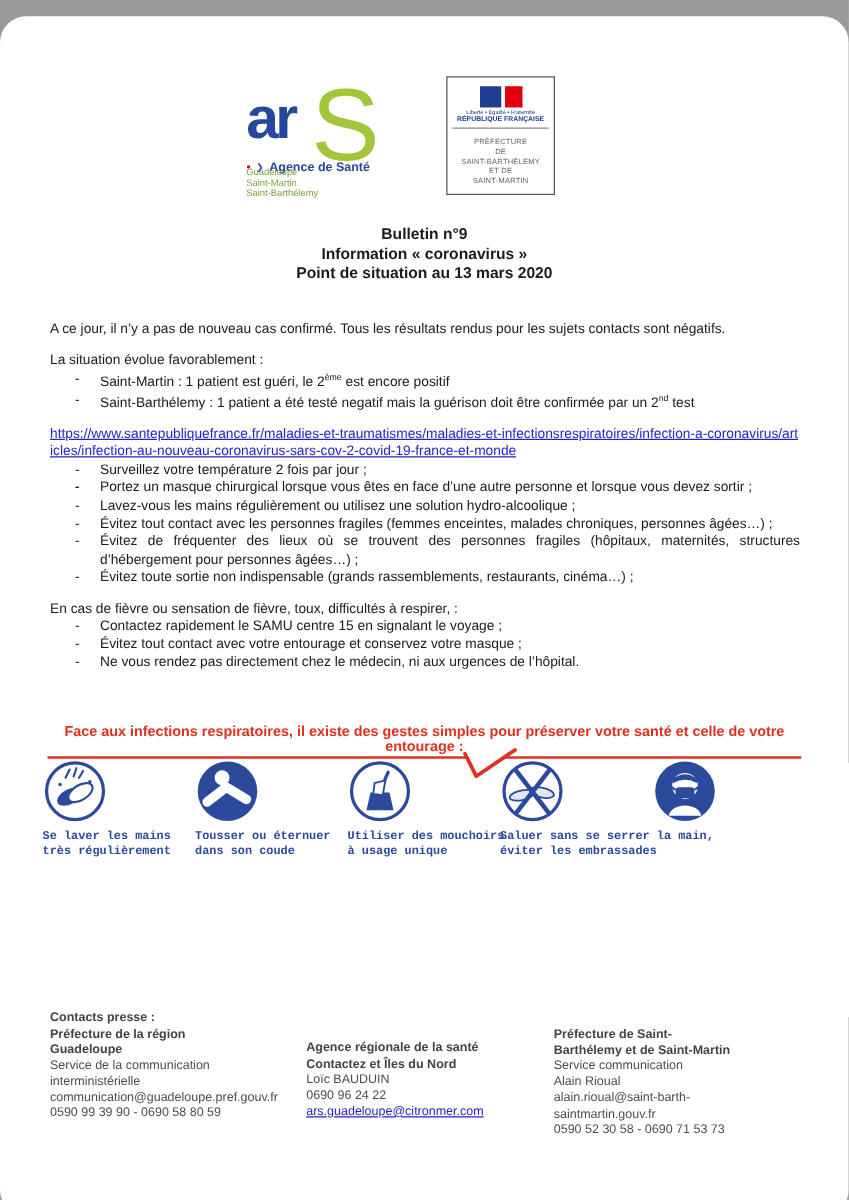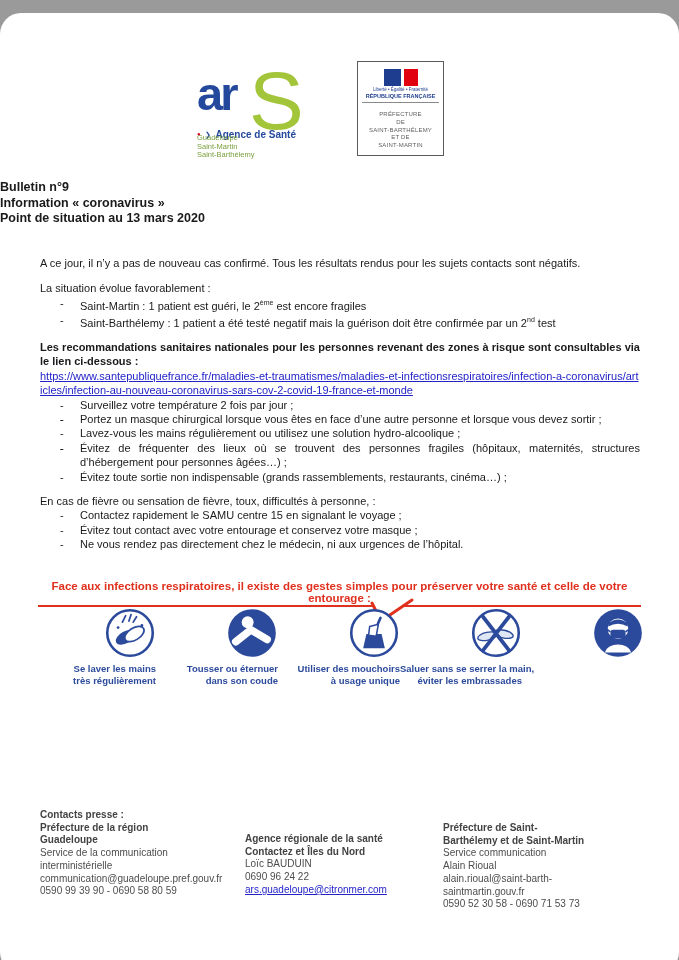--- a/index.html
+++ b/index.html
@@ -28,39 +28,39 @@
   .flag span { display:inline-block; height:17px; }
   .flag .b { width:17px; background:#1f3d8f; }
   .flag .w { width:3px; }
   .flag .r { width:14px; background:#e1000f; }
   .motto { font-size:4.5px; color:#1f3d8f; margin-top:1px; }
   .republique { font-size:5.5px; font-weight:bold; color:#1f3d8f; margin-top:1px;
                 padding-bottom:3px; border-bottom:1px solid #8a8a8a; margin-left:4px; margin-right:4px;}
   .pref-lines { margin-top:8px; font-size:6px; color:#5f5f5f; line-height:7.8px;
                 letter-spacing:.2px; }
   
-  .title { position:absolute; left:0; top:167px; width:100%; text-align:left;
+  .title { position:absolute; left:0; top:167px; width:100%; text-align:center;
            font-size:12.5px; font-weight:bold; line-height:15.5px; }
   
   .content { position:absolute; left:40px; top:243px; width:600px; font-size:11px;
              line-height:14.4px; }
   .para { margin-bottom:11px; }
   .bold-just { font-weight:bold; text-align:justify; }
   .li { position:relative; padding-left:40px; text-align:justify; }
   .li .dash { position:absolute; left:20px; top:0; }
   .sup { vertical-align:super; font-size:7px; }
   a.doc-link { color:#2323c8; text-decoration:underline; word-break:break-all; } .gap10 { height:10px; }
   
   .banner { position:absolute; left:38px; top:567px; width:603px;
             border-bottom:2.5px solid #e0301e; padding-bottom:1px; }
   .banner-text { color:#e0301e; font-weight:bold; font-size:11.5px; text-align:center; }
   .banner-tail { position:absolute; left:328px; top:18px; }
   
   .gestures { position:absolute; left:34px; top:594px; width:611px; display:flex; }
-  .gesture { width:122px; text-align:right; }
+  .gesture { width:122px; text-align:left;font-family:Liberation Mono, monospace; }
   .gesture .circ { height:52px; }
   .caption { margin-top:4px; color:#2c4a9c; font-size:9.5px; font-weight:bold;
              line-height:11.5px; }
   .caption div { white-space:nowrap; }
   
   .footer { position:absolute; left:40px; top:796px; width:600px; font-size:10px;
             line-height:12.7px; color:#4d4d4d; }
   .fcol { position:absolute; top:0; }
   .fcol.c1 { left:0; width:205px; }
   .fcol.c2 { left:205px; top:24px; width:195px; }
@@ -108,40 +108,39 @@
     <div>Information « coronavirus »</div>
     <div>Point de situation au 13 mars 2020</div>
   </div>
 
   <div class="content">
     <div class="para">A ce jour, il n’y a pas de nouveau cas confirmé. Tous les résultats rendus pour les sujets contacts sont négatifs.</div>
 
     <div>La situation évolue favorablement :</div>
     <div class="li">
       <span class="dash">-</span>
-      <span>Saint-Martin : 1 patient est guéri, le 2</span><span class="sup">ème</span><span> est encore fragiles</span>
+      <span>Saint-Martin : 1 patient est guéri, le 2</span><span class="sup">ème</span><span> est encore positif</span>
     </div>
     <div class="li">
       <span class="dash">-</span>
       <span>Saint-Barthélemy : 1 patient a été testé negatif mais la guérison doit être confirmée par un 2</span><span class="sup">nd</span><span> test</span>
     </div>
 
     <div class="gap10"></div>
-    <div class="bold-just">Les recommandations sanitaires nationales pour les personnes revenant des zones à risque sont consultables via le lien ci-dessous :</div>
     <a class="doc-link" href="#">https://www.santepubliquefrance.fr/maladies-et-traumatismes/maladies-et-infectionsrespiratoires/infection-a-coronavirus/articles/infection-au-nouveau-coronavirus-sars-cov-2-covid-19-france-et-monde</a>
     <div class="li"><span class="dash">-</span><span>Surveillez votre température 2 fois par jour ;</span></div>
     <div class="li"><span class="dash">-</span></div>
     <div class="li"><span class="dash">-</span><span>Portez un masque chirurgical lorsque vous êtes en face d’une autre personne et lorsque vous devez sortir ;</span></div>
     <div class="li"><span class="dash">-</span><span>Lavez-vous les mains régulièrement ou utilisez une solution hydro-alcoolique ;</span></div>
-    <div class="li"><span class="dash">-</span></div>
+    <div class="li"><span class="dash">-</span><span>Évitez tout contact avec les personnes fragiles (femmes enceintes, malades chroniques, personnes âgées…) ;</span></div>
     <div class="li"><span class="dash">-</span><span>Évitez de fréquenter des lieux où se trouvent des personnes fragiles (hôpitaux, maternités, structures d’hébergement pour personnes âgées…) ;</span></div>
     <div class="li"><span class="dash">-</span><span>Évitez toute sortie non indispensable (grands rassemblements, restaurants, cinéma…) ;</span></div>
 
     <div class="gap10"></div>
-    <div>En cas de fièvre ou sensation de fièvre, toux, difficultés à personne, :</div>
+    <div>En cas de fièvre ou sensation de fièvre, toux, difficultés à respirer, :</div>
     <div class="li"><span class="dash">-</span><span>Contactez rapidement le SAMU centre 15 en signalant le voyage ;</span></div>
     <div class="li"><span class="dash">-</span><span>Évitez tout contact avec votre entourage et conservez votre masque ;</span></div>
     <div class="li"><span class="dash">-</span><span>Ne vous rendez pas directement chez le médecin, ni aux urgences de l’hôpital.</span></div>
   </div>
 
   <div class="banner">
     <div class="banner-text">Face aux infections respiratoires, il existe des gestes simples pour préserver votre santé et celle de votre entourage :</div>
     <svg class="banner-tail" width="52" height="28" viewBox="0 0 52 28">
       <path d="M46 2 L15 23 L6 5" fill="#ffffff" stroke="#e0301e" stroke-width="3" stroke-linecap="round" stroke-linejoin="round"></path>
     </svg>

